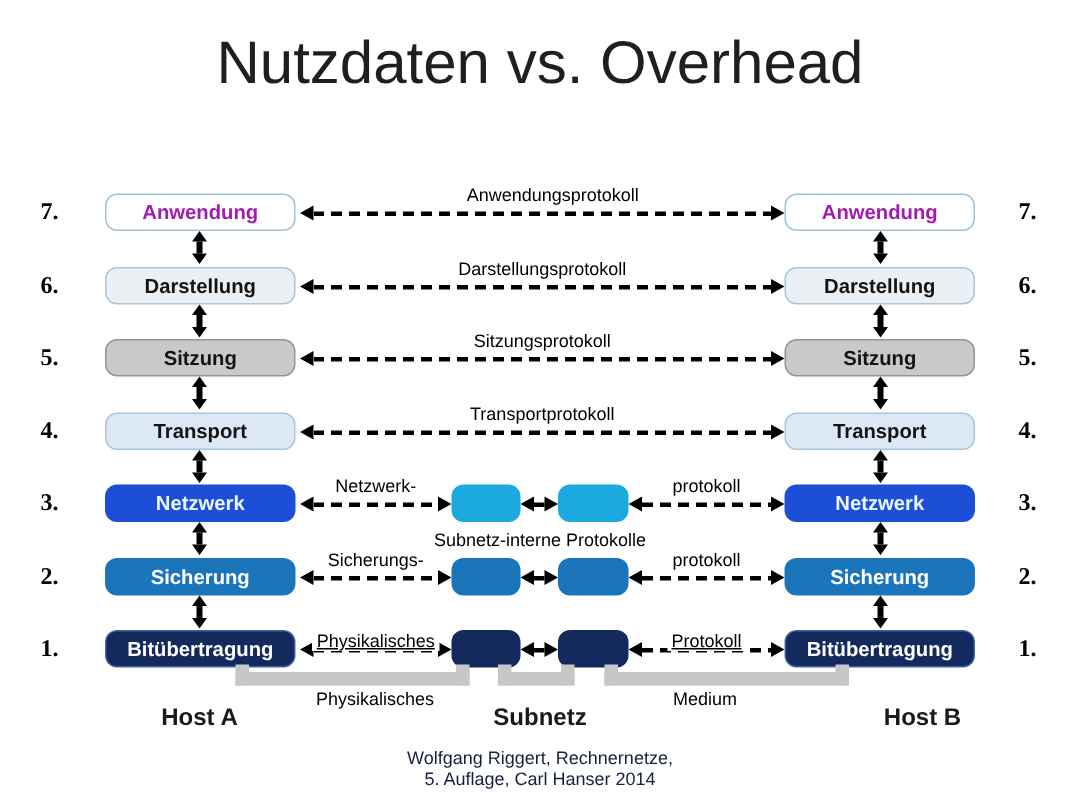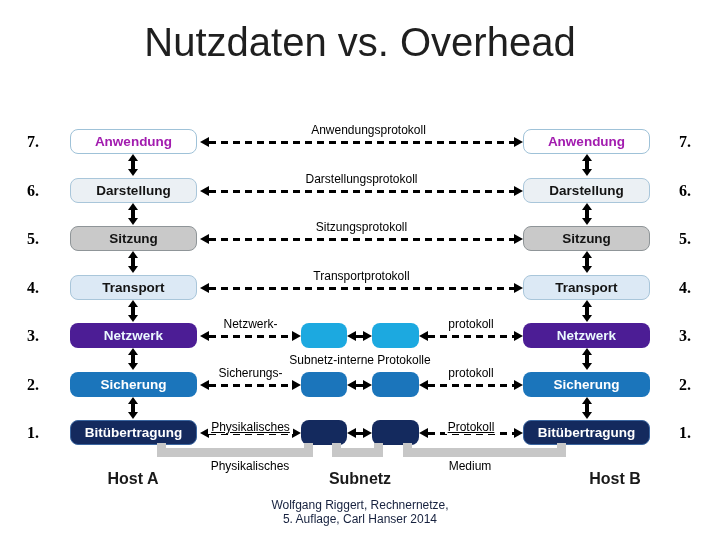--- a/index.html
+++ b/index.html
@@ -20,21 +20,21 @@
   .num.nl{left:16px;} .num.nr{left:668px;}
   .lbox{
     position:absolute;top:0;height:25px;border-radius:8px;text-align:center;
     font-weight:bold;font-size:13.5px;line-height:23px;box-sizing:border-box;
   }
   .b-left{left:70px;width:127px;} .b-right{left:523px;width:127px;}
   .s7{background:#ffffff;border:1.5px solid #9FC2D8;color:#a21caf;}
   .s6{background:#EBF0F4;border:1.5px solid #A9C6DA;color:#141414;}
   .s5{background:#C9C9C9;border:1.5px solid #8F9598;color:#141414;}
   .s4{background:#DCE9F5;border:1.5px solid #A9C6DA;color:#141414;}
-  .s3{background:#4c1d95;color:#EAF8FE;line-height:25px;}
+  .s3{background:#1d4ed8;color:#EAF8FE;line-height:25px;}
   .s2{background:#1B75BB;color:#ffffff;line-height:25px;}
   .s1{background:#142A5E;color:#ffffff;border:1px solid #3B66A0;line-height:23px;}
   .harrow{position:absolute;top:8px;height:10px;display:flex;align-items:center;}
   .harrow .ln{flex:1;height:3px;background:repeating-linear-gradient(90deg,#000 0 7px,transparent 7px 12px);}
   .harrow.solid .ln{background:#000;}
   .ah{width:0;height:0;border-top:5px solid transparent;border-bottom:5px solid transparent;}
   .ah.l{border-right:9px solid #000;}
   .ah.r{border-left:9px solid #000;}
   .plabel{
     position:absolute;top:-5px;height:13px;line-height:13px;font-size:12px;

